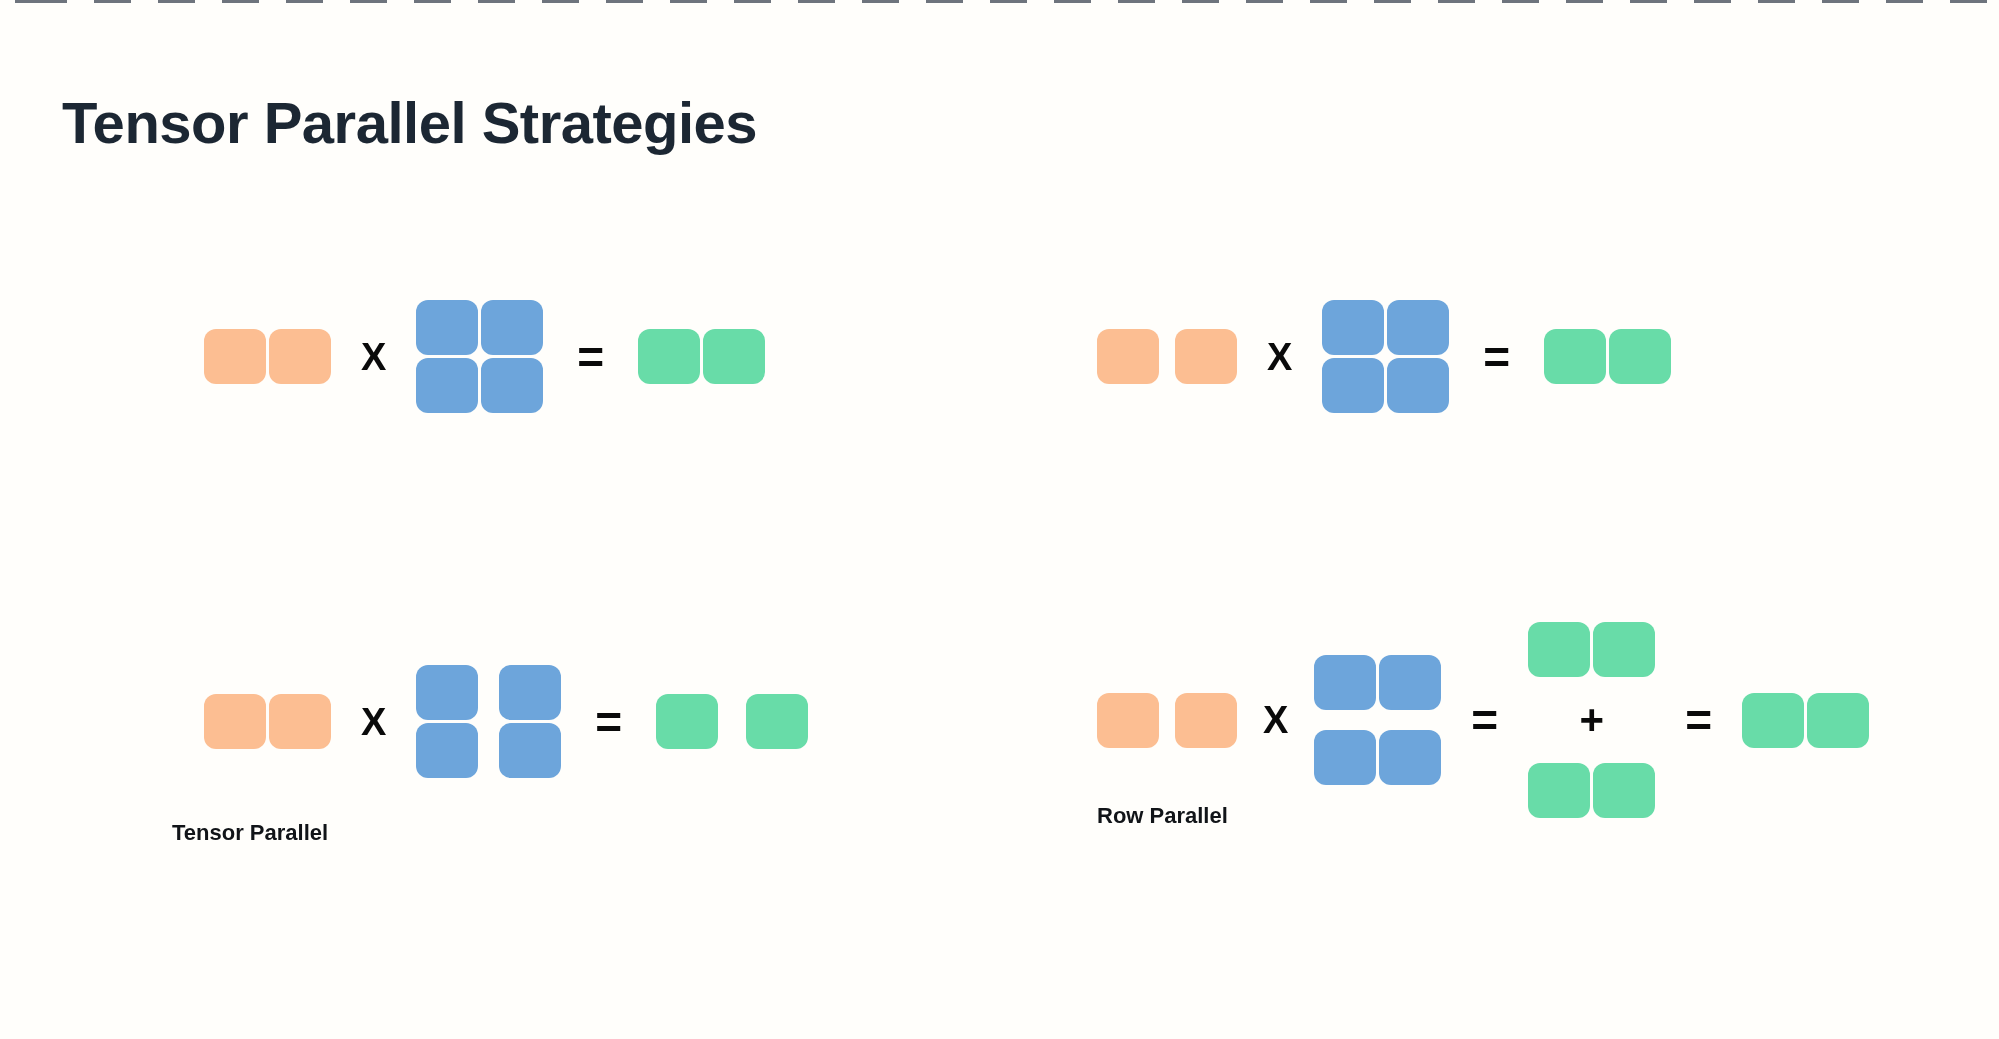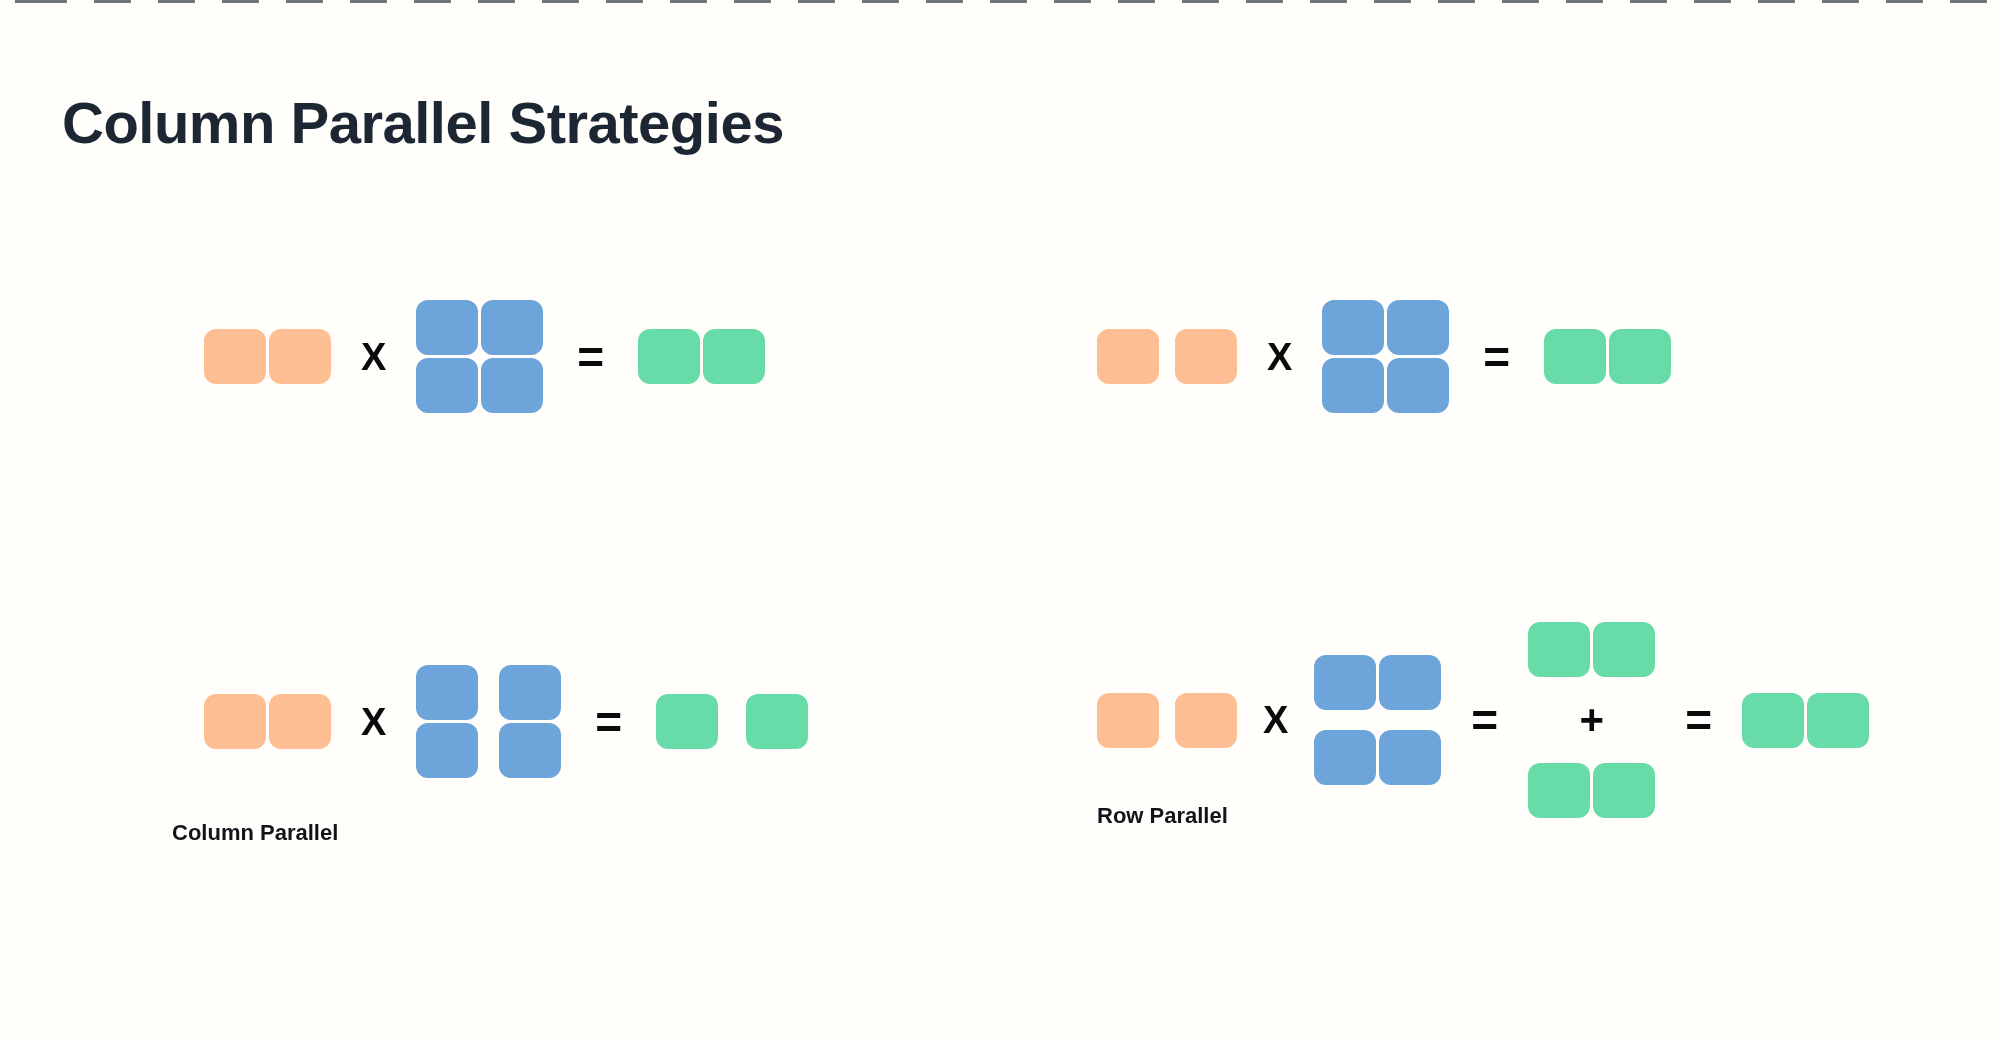--- a/index.html
+++ b/index.html
@@ -74,21 +74,21 @@
   .label-col { left: 172px; top: 820px; }
   .label-row { left: 1097px; top: 803px; }
 </style>
 </head>
 <body>
 
 <div class="canvas">
 
   <div class="top-dashes"></div>
 
-  <h1 class="page-title">Column Parallel Strategies</h1>
+  <h1 class="page-title">Tensor Parallel Strategies</h1>
 
   <div class="row-group g-tl">
     <div class="pair">
       <div class="block c-orange"></div>
       <div class="block c-orange"></div>
     </div>
     <span class="op op-x">X</span>
     <div class="grid">
       <div class="block c-blue"></div>
       <div class="block c-blue"></div>
@@ -132,21 +132,21 @@
       <div class="block c-blue"></div>
       <div class="block c-blue"></div>
       <div class="block c-blue"></div>
     </div>
     <span class="op op-eq">=</span>
     <div class="pair split-28">
       <div class="block c-green"></div>
       <div class="block c-green"></div>
     </div>
   </div>
-  <div class="diagram-label label-col">Column Parallel</div>
+  <div class="diagram-label label-col">Tensor Parallel</div>
 
   <div class="row-group g-br">
     <div class="pair split-16">
       <div class="block c-orange"></div>
       <div class="block c-orange"></div>
     </div>
     <span class="op op-x">X</span>
     <div class="grid row-split">
       <div class="block c-blue"></div>
       <div class="block c-blue"></div>

